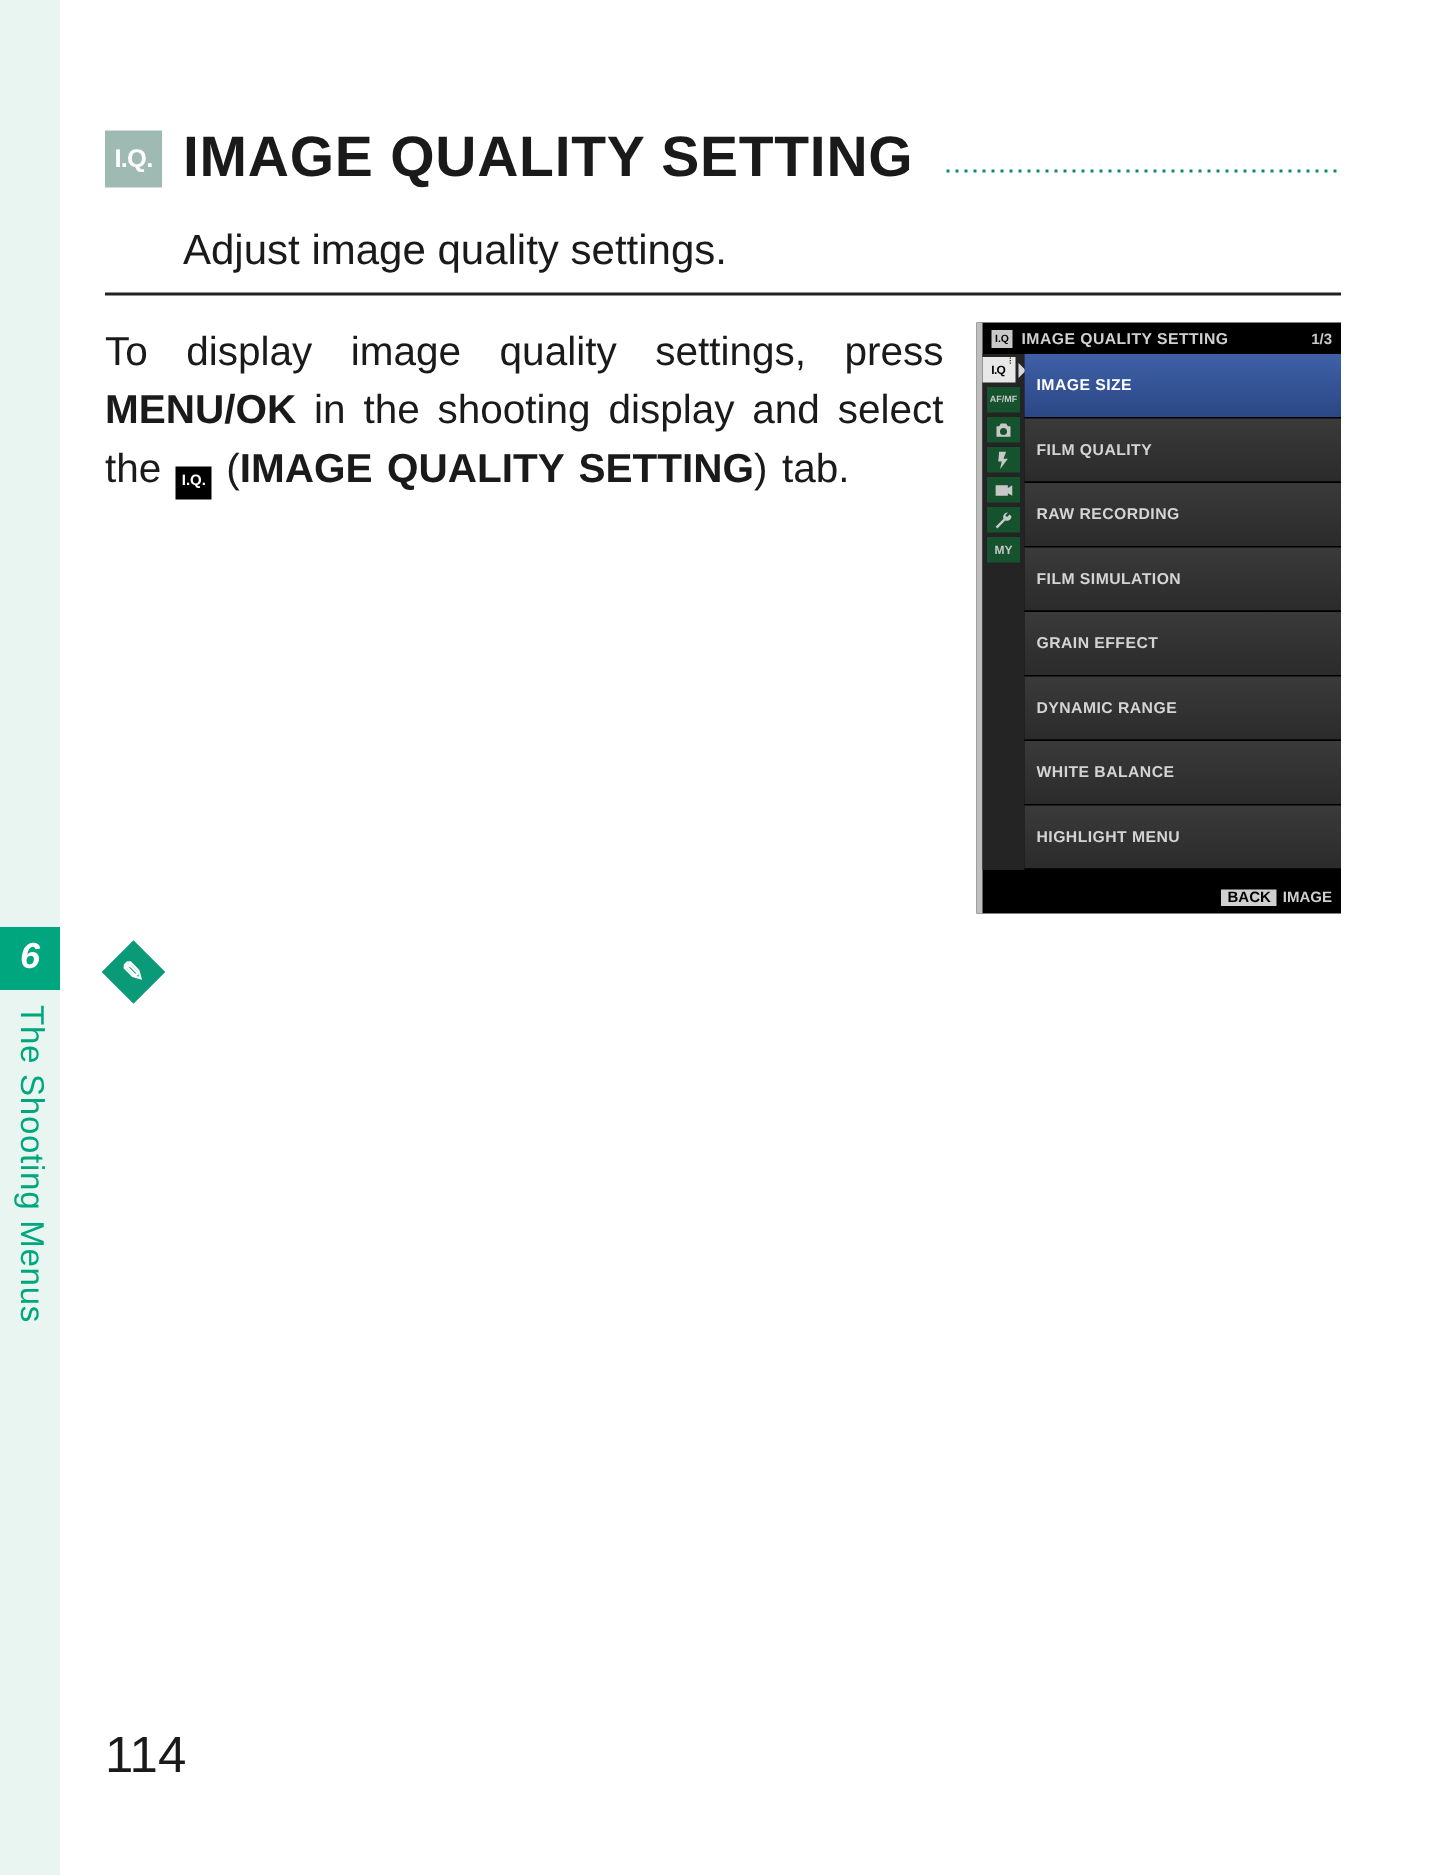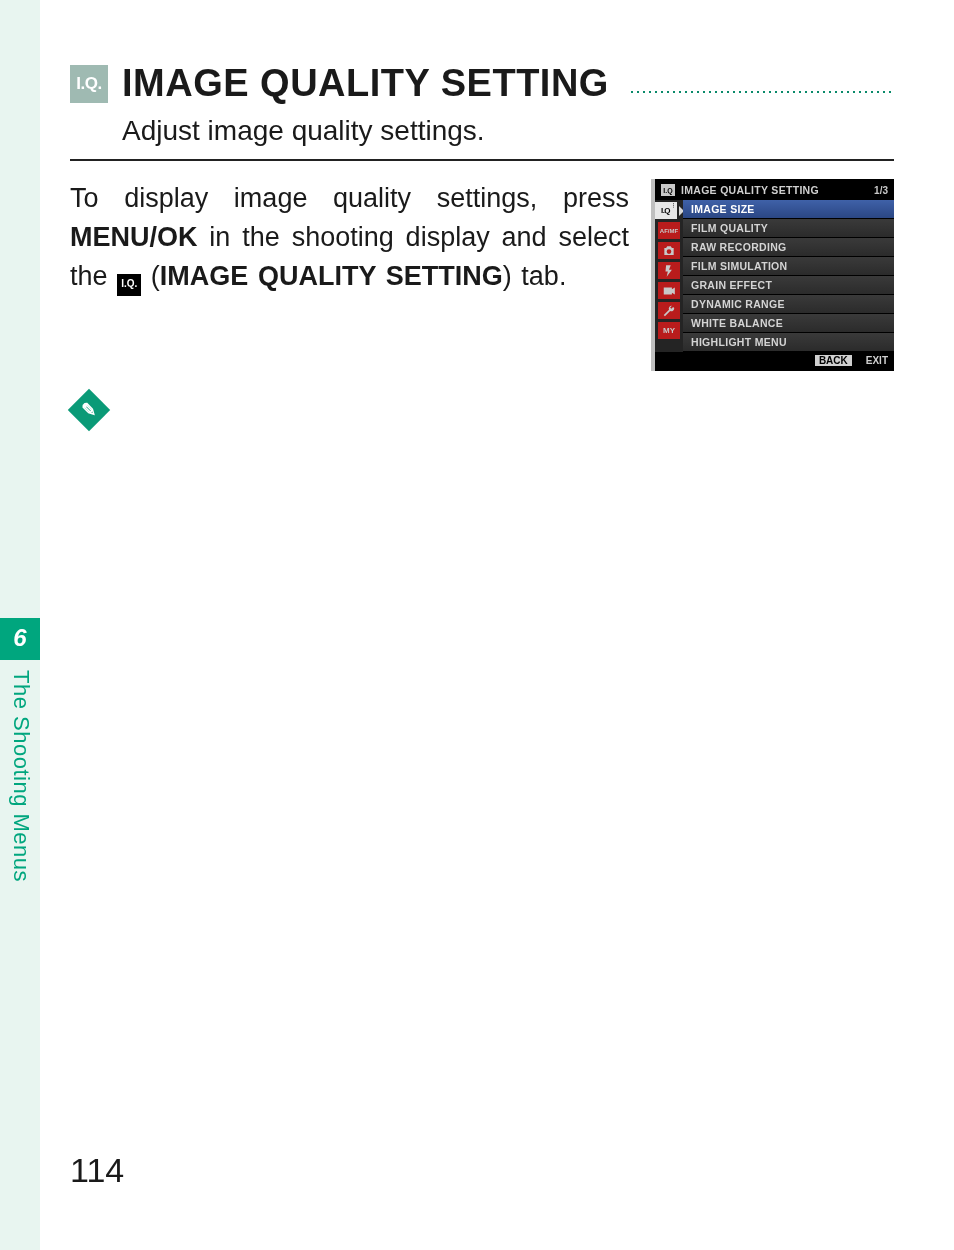--- a/index.html
+++ b/index.html
@@ -32,21 +32,21 @@
   }
   .side-tab-label {
     writing-mode: vertical-rl;
     color: #00a67e;
     font-size: 22px;
     padding: 10px 8px;
     letter-spacing: 0.5px;
   }
   .page {
     position: absolute;
-    left: 70px; right: 60px; top: 62px;
+    left: 70px; right: 60px; top: 84px;
   }
 
   .heading-row { display: flex; align-items: center; gap: 14px; }
   .iq-icon-big {
     width: 38px; height: 38px;
     background: #9fbab2;
     display: flex; align-items: center; justify-content: center;
     color: #fff; font-weight: 800; font-size: 17px;
     letter-spacing: -0.5px;
   }
@@ -61,21 +61,21 @@
     height: 2px;
     background-image: radial-gradient(circle, #0a8a6a 1.2px, transparent 1.2px);
     background-size: 6px 2px;
     background-repeat: repeat-x;
     margin-top: 16px;
     margin-left: 6px;
   }
   .subtitle {
     font-size: 28px;
     margin-left: 52px;
-    margin-top: 10px;
+    margin-top: 24px;
     margin-bottom: 12px;
     font-weight: 400;
   }
   .hr {
     border: none;
     border-top: 2px solid #222;
     margin-bottom: 18px;
   }
 
   .body-row { display: flex; gap: 22px; align-items: flex-start; justify-content: center; }
@@ -130,55 +130,55 @@
     display: flex; flex-direction: column;
     align-items: center;
     gap: 3px;
     padding: 2px 0;
     background: #242424;
   }
   .menu-tabs .tab {
     width: 22px; height: 17px;
     display: flex; align-items: center; justify-content: center;
     color: #c8c8c8; font-size: 8px;
-    background: #b91c1c;
+    background: #14532d;
   }
   .menu-tabs .tab.active {
     background: #e8e8e8; color: #000;
   }
   .menu-tabs .tab.active::after{
     content:'';
     position:absolute;
   }
   .menu-tabs .tab-iq { font-weight: 800; letter-spacing: -0.5px; position:relative; }
   .tab-iq .dots{ position:absolute; right:1px; top:1px; font-size:5px; line-height:4px; color:#000;}
   .menu-tabs .caret {
     width: 0; height: 0;
     border-left: 5px solid #d8d8d8;
     border-top: 5px solid transparent;
     border-bottom: 5px solid transparent;
     margin-left: 2px;
   }
   .tab-row { display:flex; align-items:center; }
   .menu-items { flex: 1; padding: 0 0 0 0; }
   .menu-item {
-    padding: 3px 8px;
+    padding: 15px 8px;
     border-bottom: 1px solid #000;
     background: linear-gradient(#3a3a3a,#2b2b2b);
     color: #d4d4d4;
     letter-spacing: 0.3px;
   }
   .menu-item.sel {
     background: linear-gradient(#3f61a8,#2b4784);
     color: #fff;
   }
   .menu-footer {
     display: flex; justify-content: flex-end; align-items: center;
-    gap: 14px;
-    padding: 3px 6px 5px;
+    gap: 4px;
+    padding: 13px 6px 5px;
     font-size: 10px;
   }
   .menu-footer .back {
     background: #d0d0d0; color: #000;
     padding: 0 4px;
     font-weight: 800;
   }
   .menu-footer .exit { color: #d0d0d0; }
 
   
@@ -283,21 +283,21 @@
           <div class="menu-item">RAW RECORDING</div>
           <div class="menu-item">FILM SIMULATION</div>
           <div class="menu-item">GRAIN EFFECT</div>
           <div class="menu-item">DYNAMIC RANGE</div>
           <div class="menu-item">WHITE BALANCE</div>
           <div class="menu-item">HIGHLIGHT MENU</div>
         </div>
       </div>
       <div class="menu-footer">
         <span class="back">BACK</span>
-        <span class="exit">EXIT</span>
+        <span class="exit">IMAGE</span>
       </div>
     </div>
   </div>
 
   <div class="note">
     <div class="note-icon">
       <span class="note-icon-inner">✎</span>
     </div>
   </div>
 </div>

